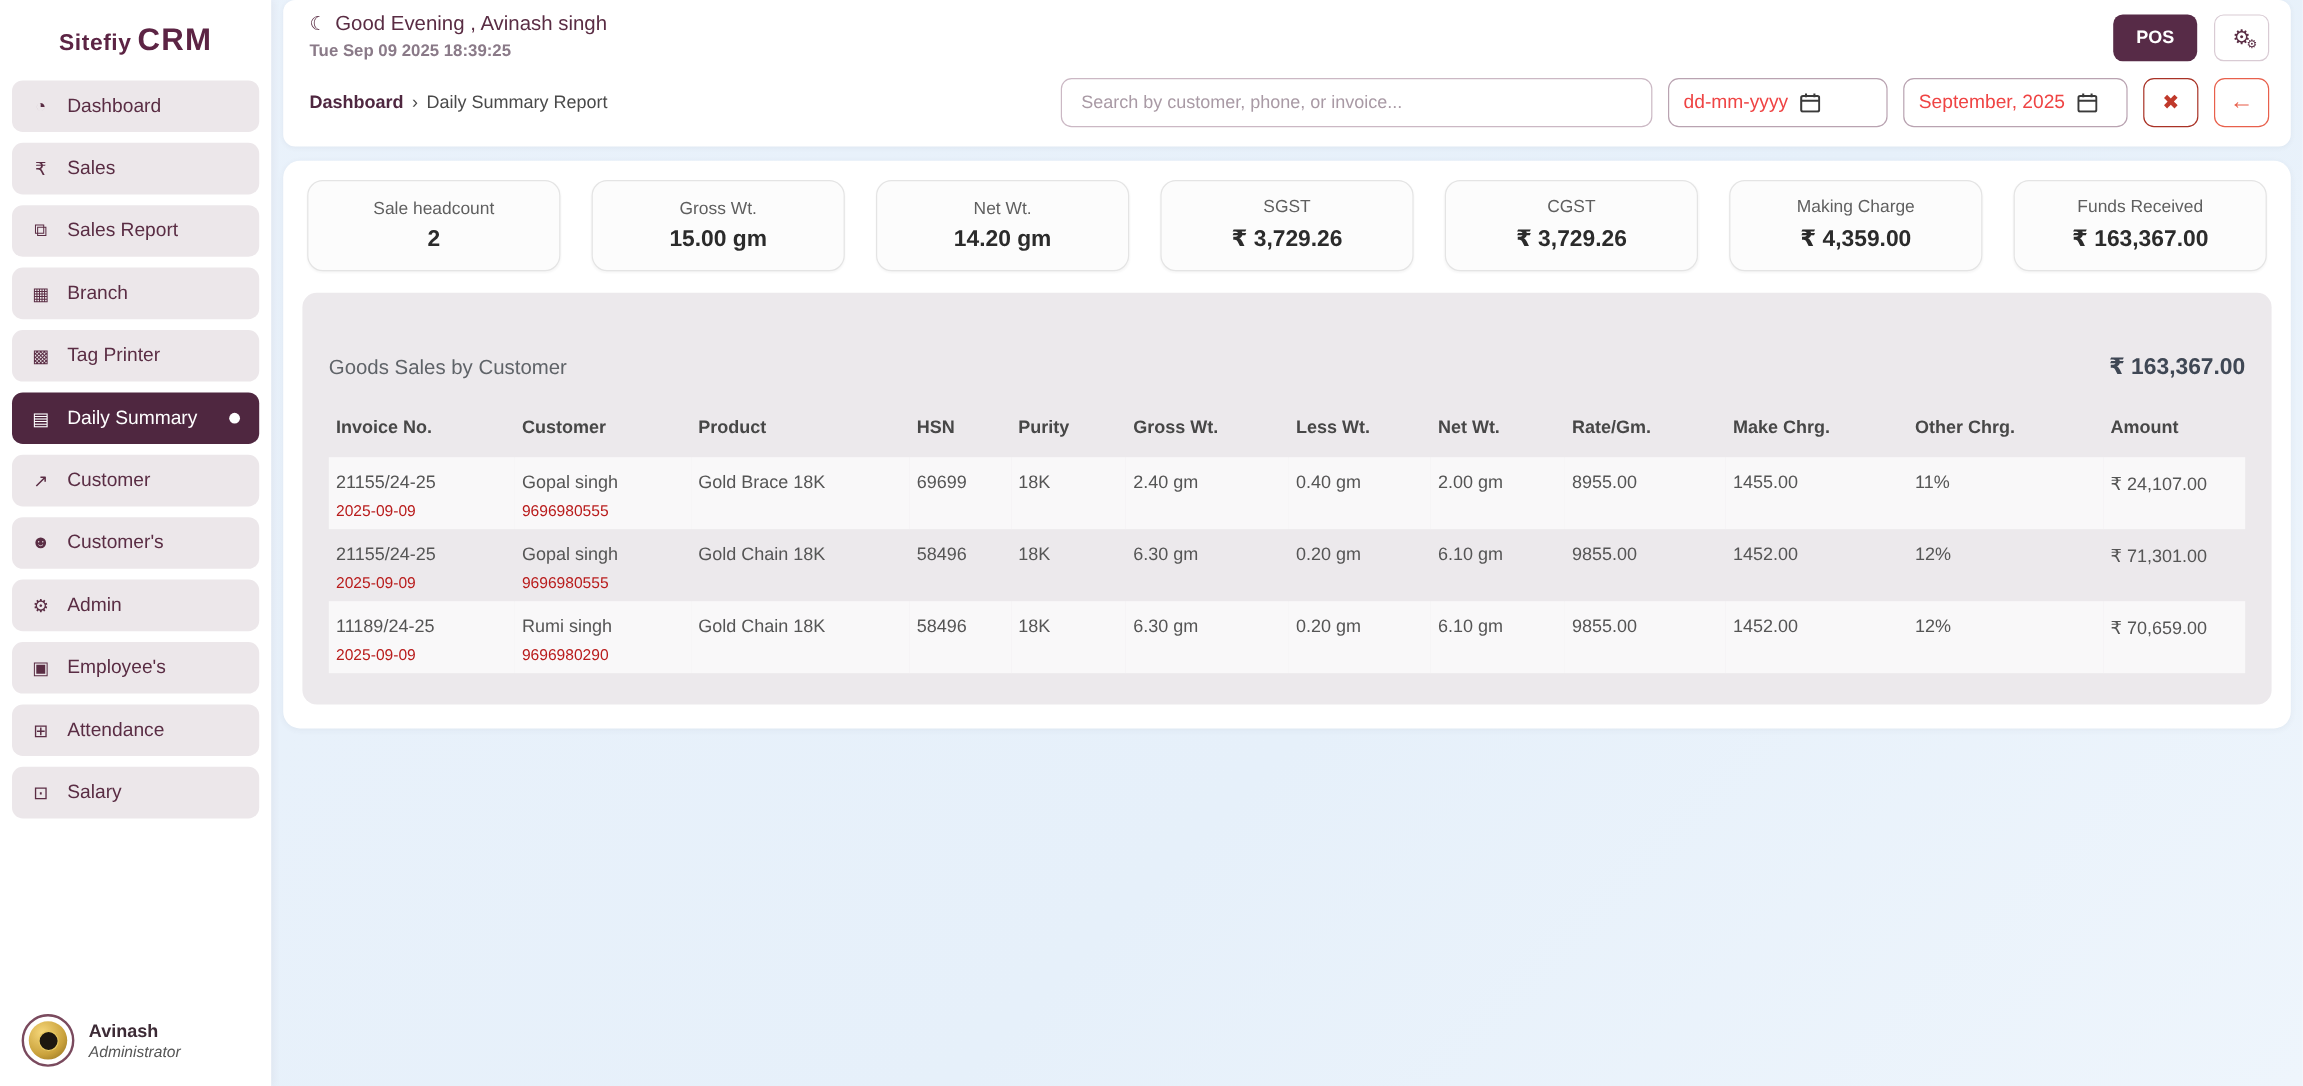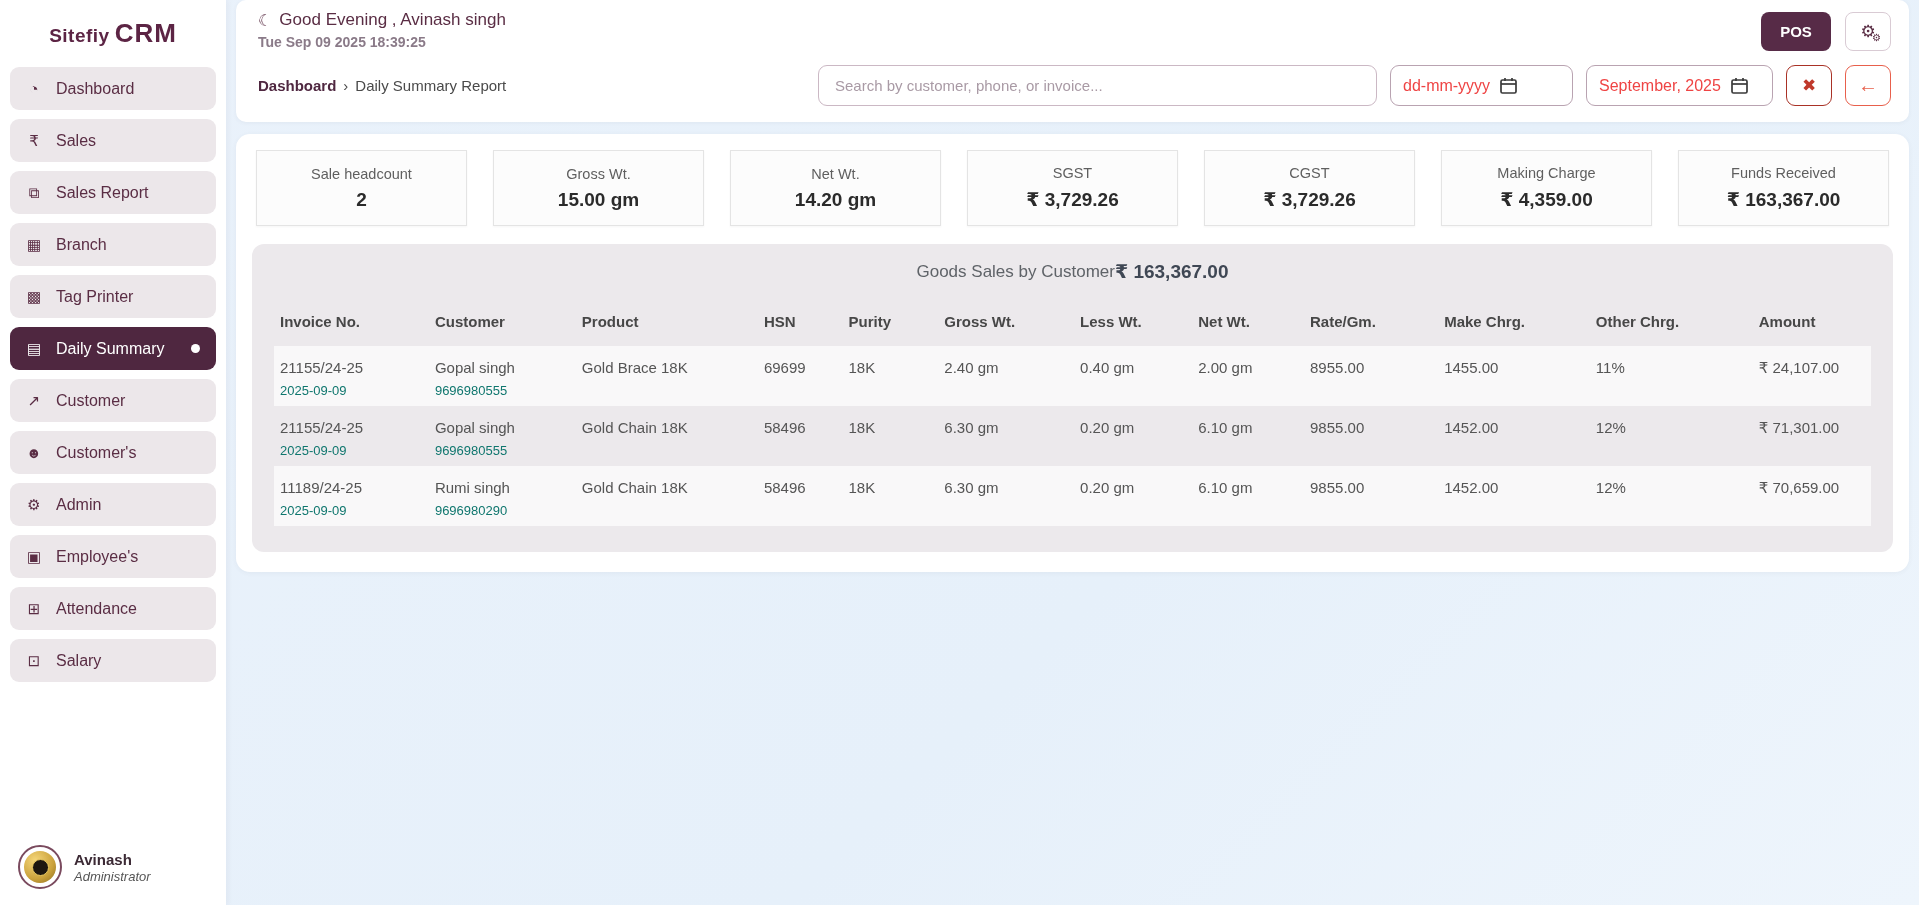--- a/index.html
+++ b/index.html
@@ -68,21 +68,21 @@
   .gear-btn {
     background:#fff; border:1px solid #d9cbd4; border-radius:8px; width:46px; height:39px;
     color:#5a2d44; font-size:17px; cursor:pointer; position:relative;
   }
   .gear-btn .gear-small { position:absolute; font-size:10px; right:9px; bottom:7px; }
   .header-bottom { display:flex; justify-content:space-between; align-items:center; margin-top:14px; }
   .breadcrumb { font-size:15px; color:#4a4a4a; display:flex; gap:7px; align-items:center; white-space:nowrap; }
   .breadcrumb .bc-root { color:#4f2740; font-weight:800; }
   .filters { display:flex; gap:13px; align-items:center; }
   .search-input {
-    width:559px; height:41px; border:1px solid #cbb8c4; border-radius:9px;
+    width:493px; height:41px; border:1px solid #cbb8c4; border-radius:9px;
     padding:0 16px; font-size:15px; color:#444; outline:none; font-family:inherit;
     background:#fff;
   }
   .search-input::placeholder { color:#a99aa5; }
   .date-box {
     height:41px; border:1px solid #b9a3b1; border-radius:9px; background:#fff;
     display:flex; align-items:center; gap:10px; padding:0 12px; cursor:pointer;
     color:#ef4444; font-size:16px;
   }
   .date-box .dval { white-space:nowrap; overflow:hidden; }
@@ -97,38 +97,38 @@
   .close-btn { border:1.5px solid #a93226; color:#c0392b; }
   .back-btn  { border:1.5px solid #e8604c; color:#e8604c; font-size:20px; }
 
   
   .content-panel {
     background:#ffffff; border-radius:14px; margin-top:12px; padding:16px 16px 20px 16px;
     box-shadow:0 1px 5px rgba(60,60,90,.06);
   }
   .cards-row { display:flex; gap:26px; padding:0 4px; }
   .card {
-    flex:1; background:#fcfcfc; border:1px solid #e4e4e4; border-radius:0;
+    flex:1; background:#fcfcfc; border:1px solid #e4e4e4; border-radius:13px;
     height:76px; display:flex; flex-direction:column; align-items:center; justify-content:center;
     gap:7px; box-shadow:0 1px 2px rgba(0,0,0,.04);
   }
   .card-label { font-size:14.5px; color:#5f5f5f; }
   .card-value { font-size:19px; font-weight:800; color:#2b2b2b; }
 
   .table-card { background:#ece9ec; border-radius:12px; margin-top:18px; padding:16px 22px 26px 22px; }
-  .table-head-row { display:flex; justify-content:center; align-items:center; }
+  .table-head-row { display:flex; justify-content:space-between; align-items:center;margin-top:35px; }
   .table-title { font-size:17px; color:#5f6368; }
   .table-total { font-size:19px; font-weight:800; color:#3f4754; }
   table.goods { width:100%; border-collapse:collapse; table-layout:fixed; margin-top:20px; }
   table.goods th {
     text-align:left; font-size:15px; font-weight:800; color:#474747; padding:10px 6px 16px 6px;
   }
   table.goods td { font-size:15px; color:#555; padding:13px 6px 8px 6px; vertical-align:top; }
   table.goods tr.data-row:nth-child(odd) { background:#f9f8f9; }
-  .sub { display:block; font-size:13px; color:#0f766e; margin-top:7px; }
+  .sub { display:block; font-size:13px; color:#b91c1c; margin-top:7px; }
   .amount-cell { color:#46505e; }
   td.pad-bottom { padding-bottom:20px; }
 </style>
 </head>
 <body>
 
 <aside class="sidebar">
   <div class="logo">
     <span class="brand-prefix">Sitefiy</span><span class="brand-name">CRM</span>
   </div>

